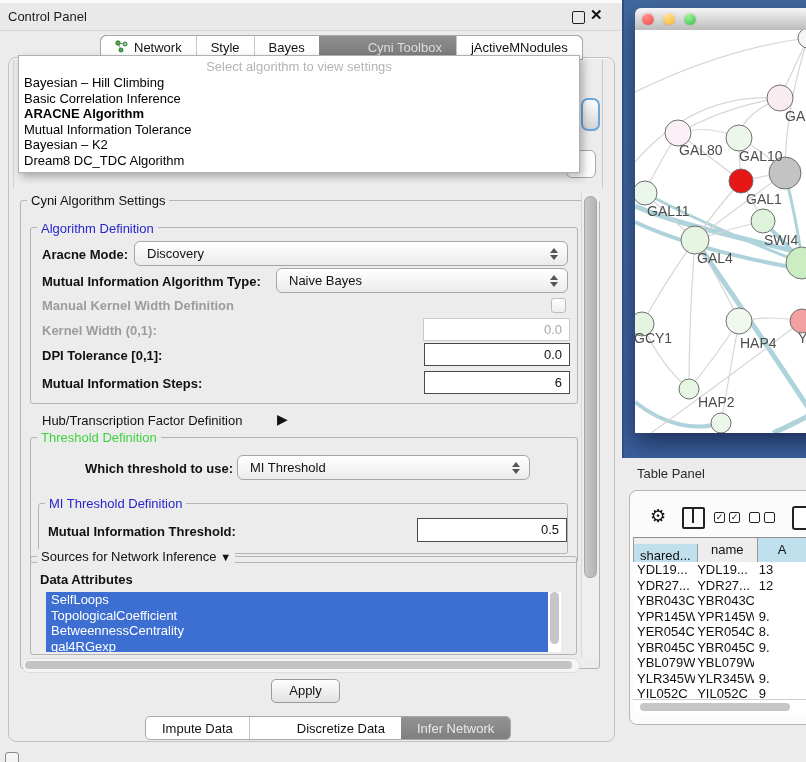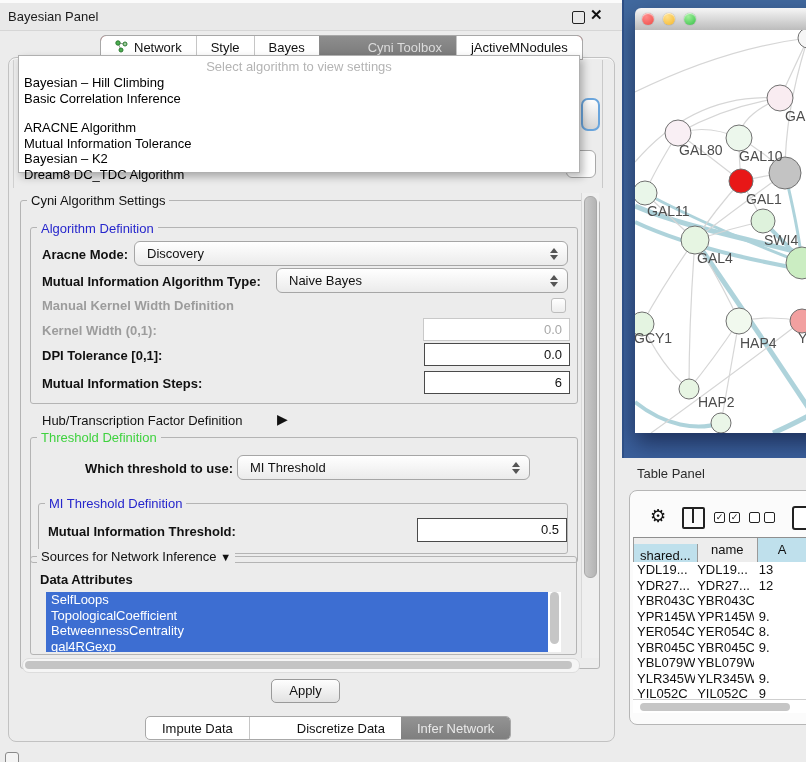--- a/index.html
+++ b/index.html
@@ -23,21 +23,21 @@
   
   .tabstrip{left:100px;top:35px;height:23px;display:flex;border:1px solid #a8a8a8;border-radius:6px 6px 0 0;background:#7f1d1d;overflow:hidden;z-index:5;}
   .tab{display:flex;align-items:center;justify-content:center;padding:0 14px;height:23px;color:#111;background:#fff;}
   .tab.sep{border-left:1px solid #c6c6c6;}
   .tab.selected{background:linear-gradient(#8e8e8e,#787878);color:#dcdcdc;border-left:1px solid #8a8a8a;padding-left:48px;}
   .tab .net-ico{margin-right:6px;}
   
   .popup{left:18px;top:55px;width:560px;height:116px;background:#fff;border:1px solid #b0b0b0;box-shadow:3px 4px 8px rgba(0,0,0,.28);z-index:50;}
   .popup .placeholder{text-align:center;color:#b4b4b4;padding-top:3px;height:16px;}
   .popup .item{padding-left:5px;height:15.5px;line-height:15.5px;color:#000;}
-  .popup .item.bold{font-weight:normal;margin-top:14px;}
+  .popup .item.bold{font-weight:bold;}
   
   .frag-combo{left:581px;top:98px;width:15px;height:29px;border:2px solid #6aa5dc;border-radius:7px;background:linear-gradient(#fdfdfd,#d5d5d5);z-index:10;}
   .frag-box{left:566px;top:150px;width:28px;height:26px;border:1px solid #a8a8a8;border-radius:6px;background:#fdfdfd;z-index:10;}
   
   .group{border:1px solid #b4b4b4;border-radius:3px;background:transparent;}
   .group-label{position:absolute;background:#ececec;padding:0 4px;white-space:nowrap;}
   .lbl-blue{color:#2626cc;}
   .lbl-green{color:#3fd23f;}
   .bold{font-weight:bold;}
   .disabled-text{color:#9c9c9c;}
@@ -92,21 +92,21 @@
   .trow{display:flex;height:15.5px;line-height:15.5px;}
   .td{overflow:hidden;white-space:nowrap;}
   .td.c1{width:74px;padding-left:4px;} .td.c2{width:72px;padding-left:2px;} .td.c3{width:60px;padding-left:5px;}
   .tp-hsb{left:633px;top:699px;width:173px;height:13px;background:#fff;border-top:1px solid #cfcfcf;}
   .tp-hsb-thumb{position:absolute;left:7px;top:3px;width:150px;height:8px;background:#c6c6c6;border-radius:4px;}
 </style>
 </head>
 <body>
 
 <div class="abs app-header"></div>
-<div class="abs app-title">Bayesian Panel</div>
+<div class="abs app-title">Control Panel</div>
 <div class="abs float-btn"></div>
 <div class="abs close-btn">✕</div>
 
 <div class="abs cp-container"></div>
 <div class="abs inner-line-left"></div>
 <div class="abs inner-line-right"></div>
 
 <div class="abs tabstrip">
   <div class="tab">
     <span class="net-ico">

